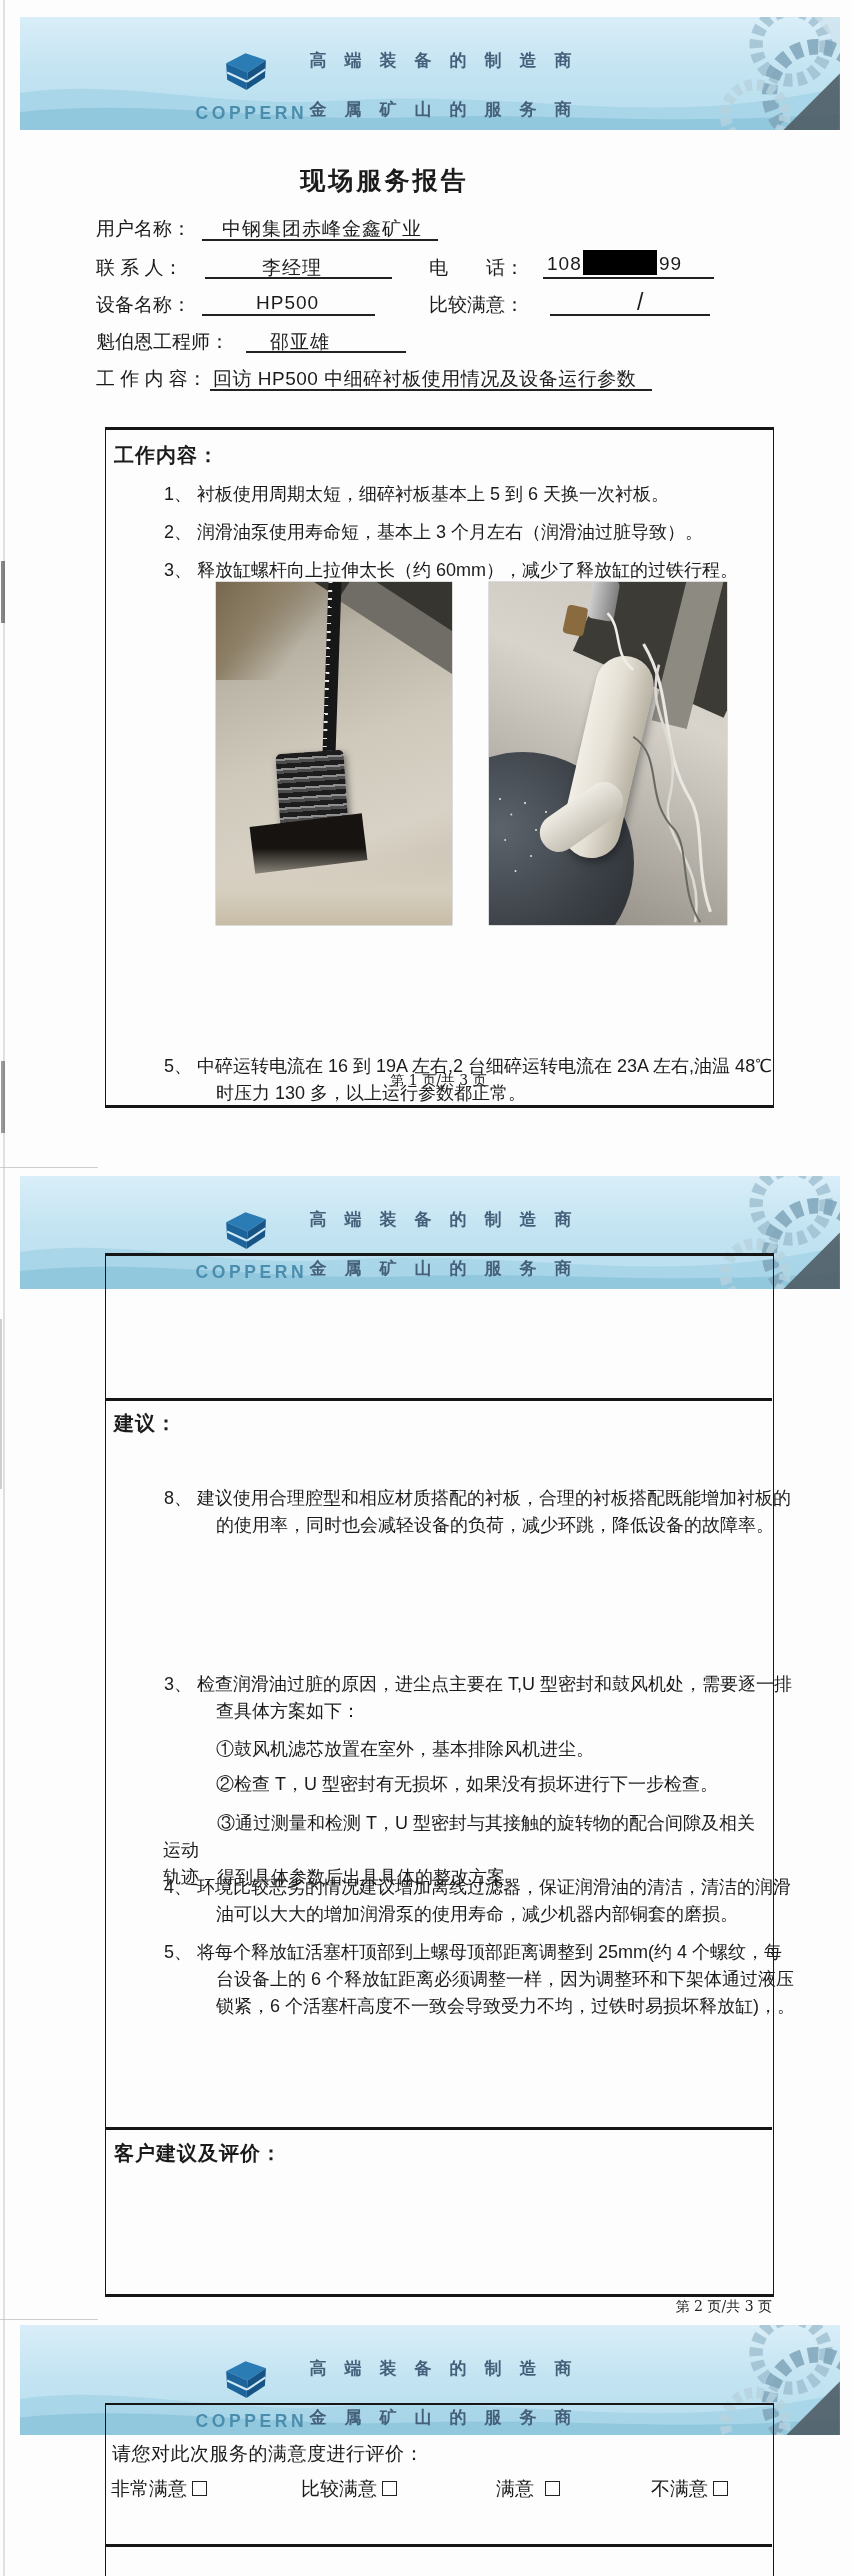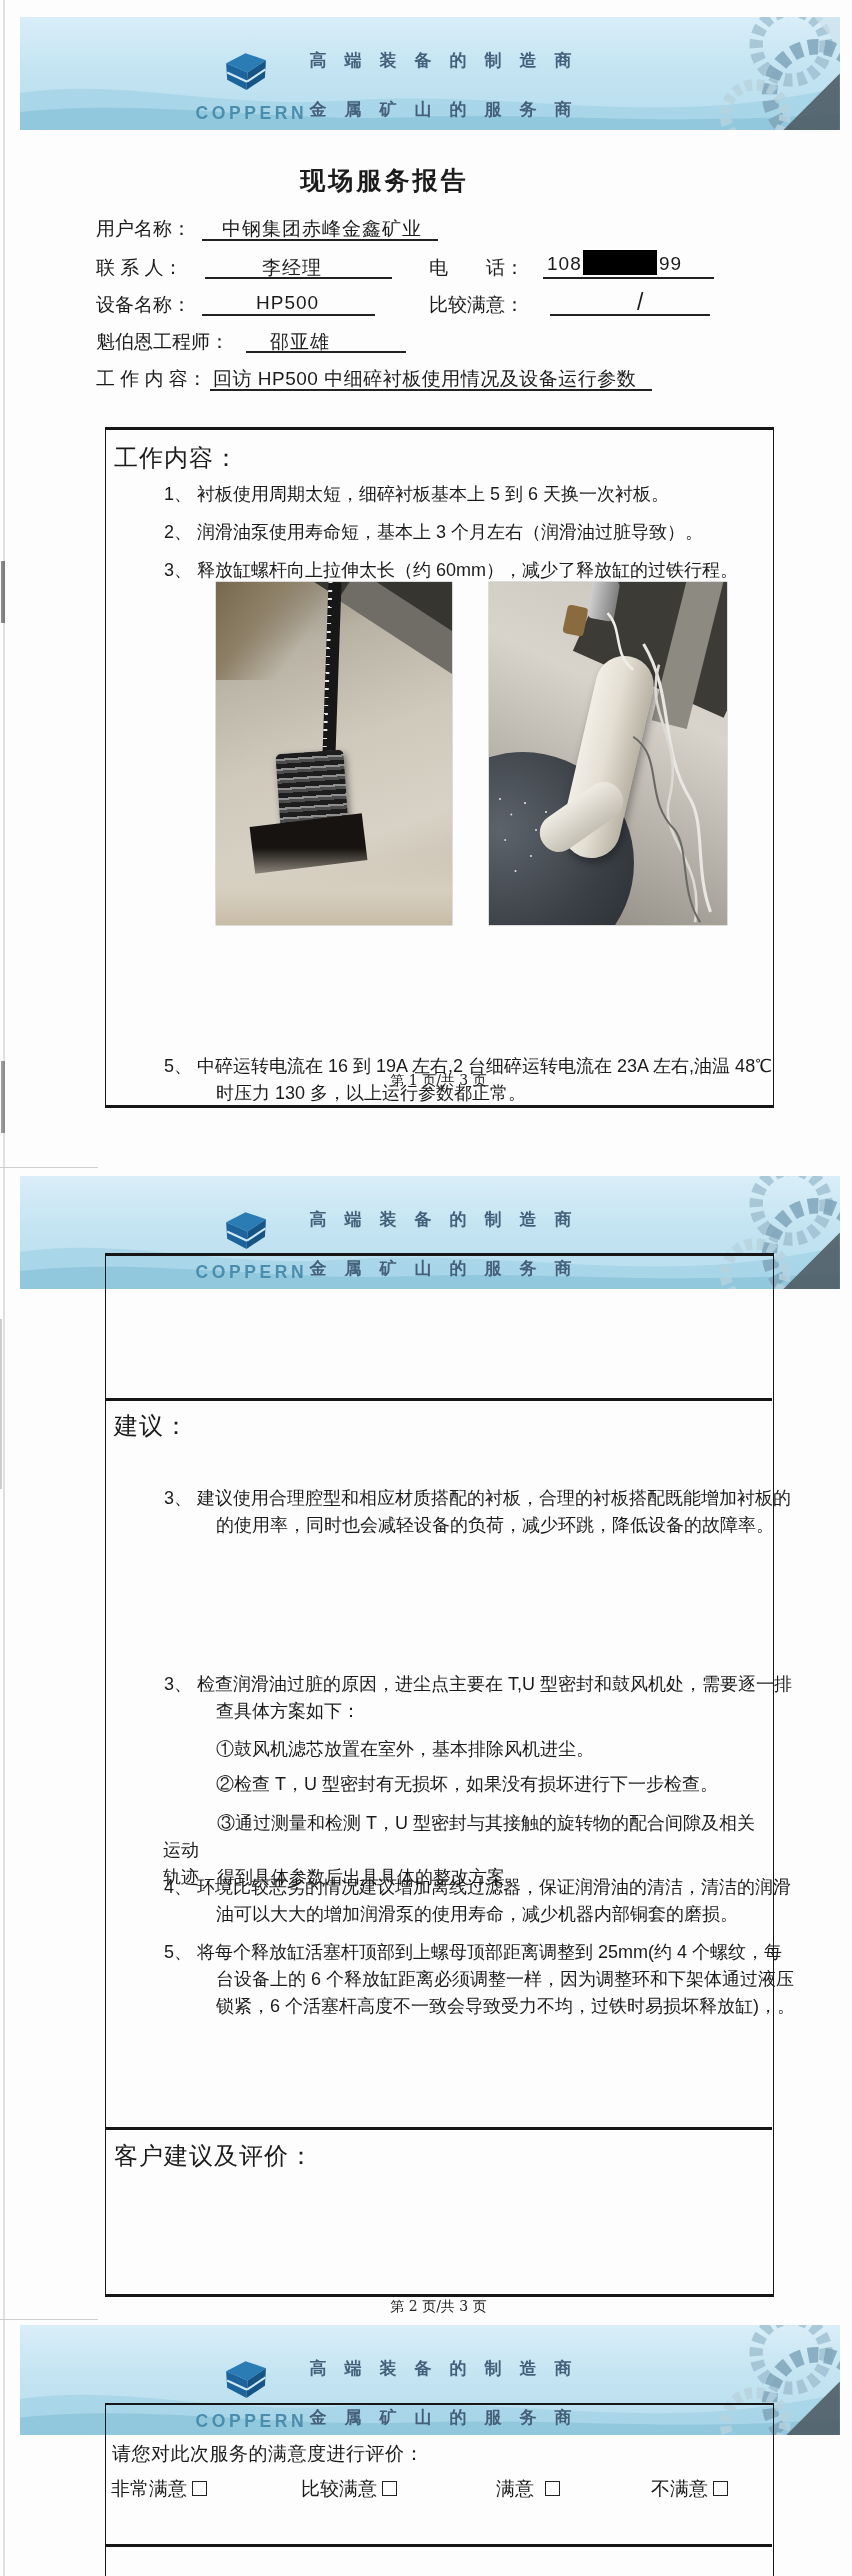--- a/index.html
+++ b/index.html
@@ -19,21 +19,21 @@
   .gears{position:absolute;right:0;top:0;width:180px;height:113px;}
 
   
   .doc-title{position:absolute;left:0;width:769px;top:164px;text-align:center;
     font-size:25px;font-weight:600;letter-spacing:3.1px;}
   .flabel{position:absolute;font-size:19px;white-space:pre;}
   .fvalue{position:absolute;font-size:19px;letter-spacing:1px;white-space:pre;}
   .fline{position:absolute;height:1.5px;background:#222;}
   .redact{position:absolute;left:583px;top:250px;width:74px;height:25px;background:#000;}
 
-  .bhead{position:absolute;font-size:24px;font-weight:400;letter-spacing:1px;text-align:center;}
+  .bhead{position:absolute;font-size:20px;font-weight:700;letter-spacing:1px;text-align:center;}
   .nitem{position:absolute;left:164px;width:582px;font-size:18px;line-height:27px;
     white-space:pre-line;padding-left:52px;text-indent:-52px;}
   .subitem{position:absolute;left:216px;width:536px;font-size:18px;line-height:27px;white-space:pre-line;}
   #p2-sub3{left:163px;width:592px;text-indent:54px;}
   .pfooter{position:absolute;left:105px;width:667px;text-align:center;font-size:14px;
     font-family:"DejaVu Serif","Liberation Serif",serif;color:#222;}
 
   
   .pbox{position:absolute;left:105px;width:667px;border:1.5px solid #161616;background:transparent;}
   #box1{top:427px;height:675px;border-top-width:3.6px;border-bottom-width:3.6px;}
@@ -207,38 +207,38 @@
     </svg>
     <div class="company-name">COPPERN</div>
     <div class="slogan s1">高端装备的制造商</div>
     <div class="slogan s2">金属矿山的服务商</div>
   </div>
 
   <div class="pbox" id="box2"></div>
   <div class="divider" style="top:1398px;height:3.1px;"></div>
   <div class="bhead" style="left:114px;top:1410px;">建议：</div>
 
-  <div class="nitem" style="top:1485px;">3、 建议使用合理腔型和相应材质搭配的衬板，合理的衬板搭配既能增加衬板的
+  <div class="nitem" style="top:1485px;">8、 建议使用合理腔型和相应材质搭配的衬板，合理的衬板搭配既能增加衬板的
 的使用率，同时也会减轻设备的负荷，减少环跳，降低设备的故障率。</div>
   <div class="nitem" style="top:1671px;">3、 检查润滑油过脏的原因，进尘点主要在 T,U 型密封和鼓风机处，需要逐一排
 查具体方案如下：</div>
   <div class="subitem" style="top:1736px;">①鼓风机滤芯放置在室外，基本排除风机进尘。</div>
   <div class="subitem" id="p2-sub3" style="top:1810px;">③通过测量和检测 T，U 型密封与其接触的旋转物的配合间隙及相关运动
 轨迹，得到具体参数后出具具体的整改方案。</div>
   <div class="subitem" style="top:1771px;">②检查 T，U 型密封有无损坏，如果没有损坏进行下一步检查。</div>
   <div class="nitem" style="top:1874px;">4、 环境比较恶劣的情况建议增加离线过滤器，保证润滑油的清洁，清洁的润滑
 油可以大大的增加润滑泵的使用寿命，减少机器内部铜套的磨损。</div>
   <div class="nitem" style="top:1939px;">5、 将每个释放缸活塞杆顶部到上螺母顶部距离调整到 25mm(约 4 个螺纹，每
 台设备上的 6 个释放缸距离必须调整一样，因为调整环和下架体通过液压
 锁紧，6 个活塞杆高度不一致会导致受力不均，过铁时易损坏释放缸)，。</div>
 
   <div class="divider" style="top:2127px;height:3.1px;"></div>
   <div class="bhead" style="left:114px;top:2140px;">客户建议及评价：</div>
 
-  <div class="pfooter" style="top:2298px;">第 2 页/共 3 页</div>
+  <div class="pfooter" style="top:2298px;text-align:right;">第 2 页/共 3 页</div>
   <div class="page-sep" style="top:2319px;"></div>
 
   <div class="banner" style="top:2325px;height:110px;">
     <svg class="waves" viewBox="0 0 1592 220" preserveAspectRatio="none">
       <path d="M0 148 C 200 118 380 178 620 163 C 900 146 1100 188 1350 173 C 1450 166 1540 148 1592 138 L1592 220 L0 220 Z" fill="#a6d4e6" opacity="0.85"></path>
       <path d="M0 185 C 250 158 480 205 760 195 C 1040 185 1250 214 1592 188 L1592 220 L0 220 Z" fill="#8fc6db" opacity="0.9"></path>
     </svg>
     <svg class="gears" viewBox="0 0 350 220">
       <circle cx="255" cy="55" r="68" fill="none" stroke="#9dbecf" stroke-width="26" stroke-dasharray="16 10" opacity="0.8"></circle>
       <circle cx="305" cy="150" r="92" fill="none" stroke="#7fa4b8" stroke-width="30" stroke-dasharray="20 12" opacity="0.85"></circle>

